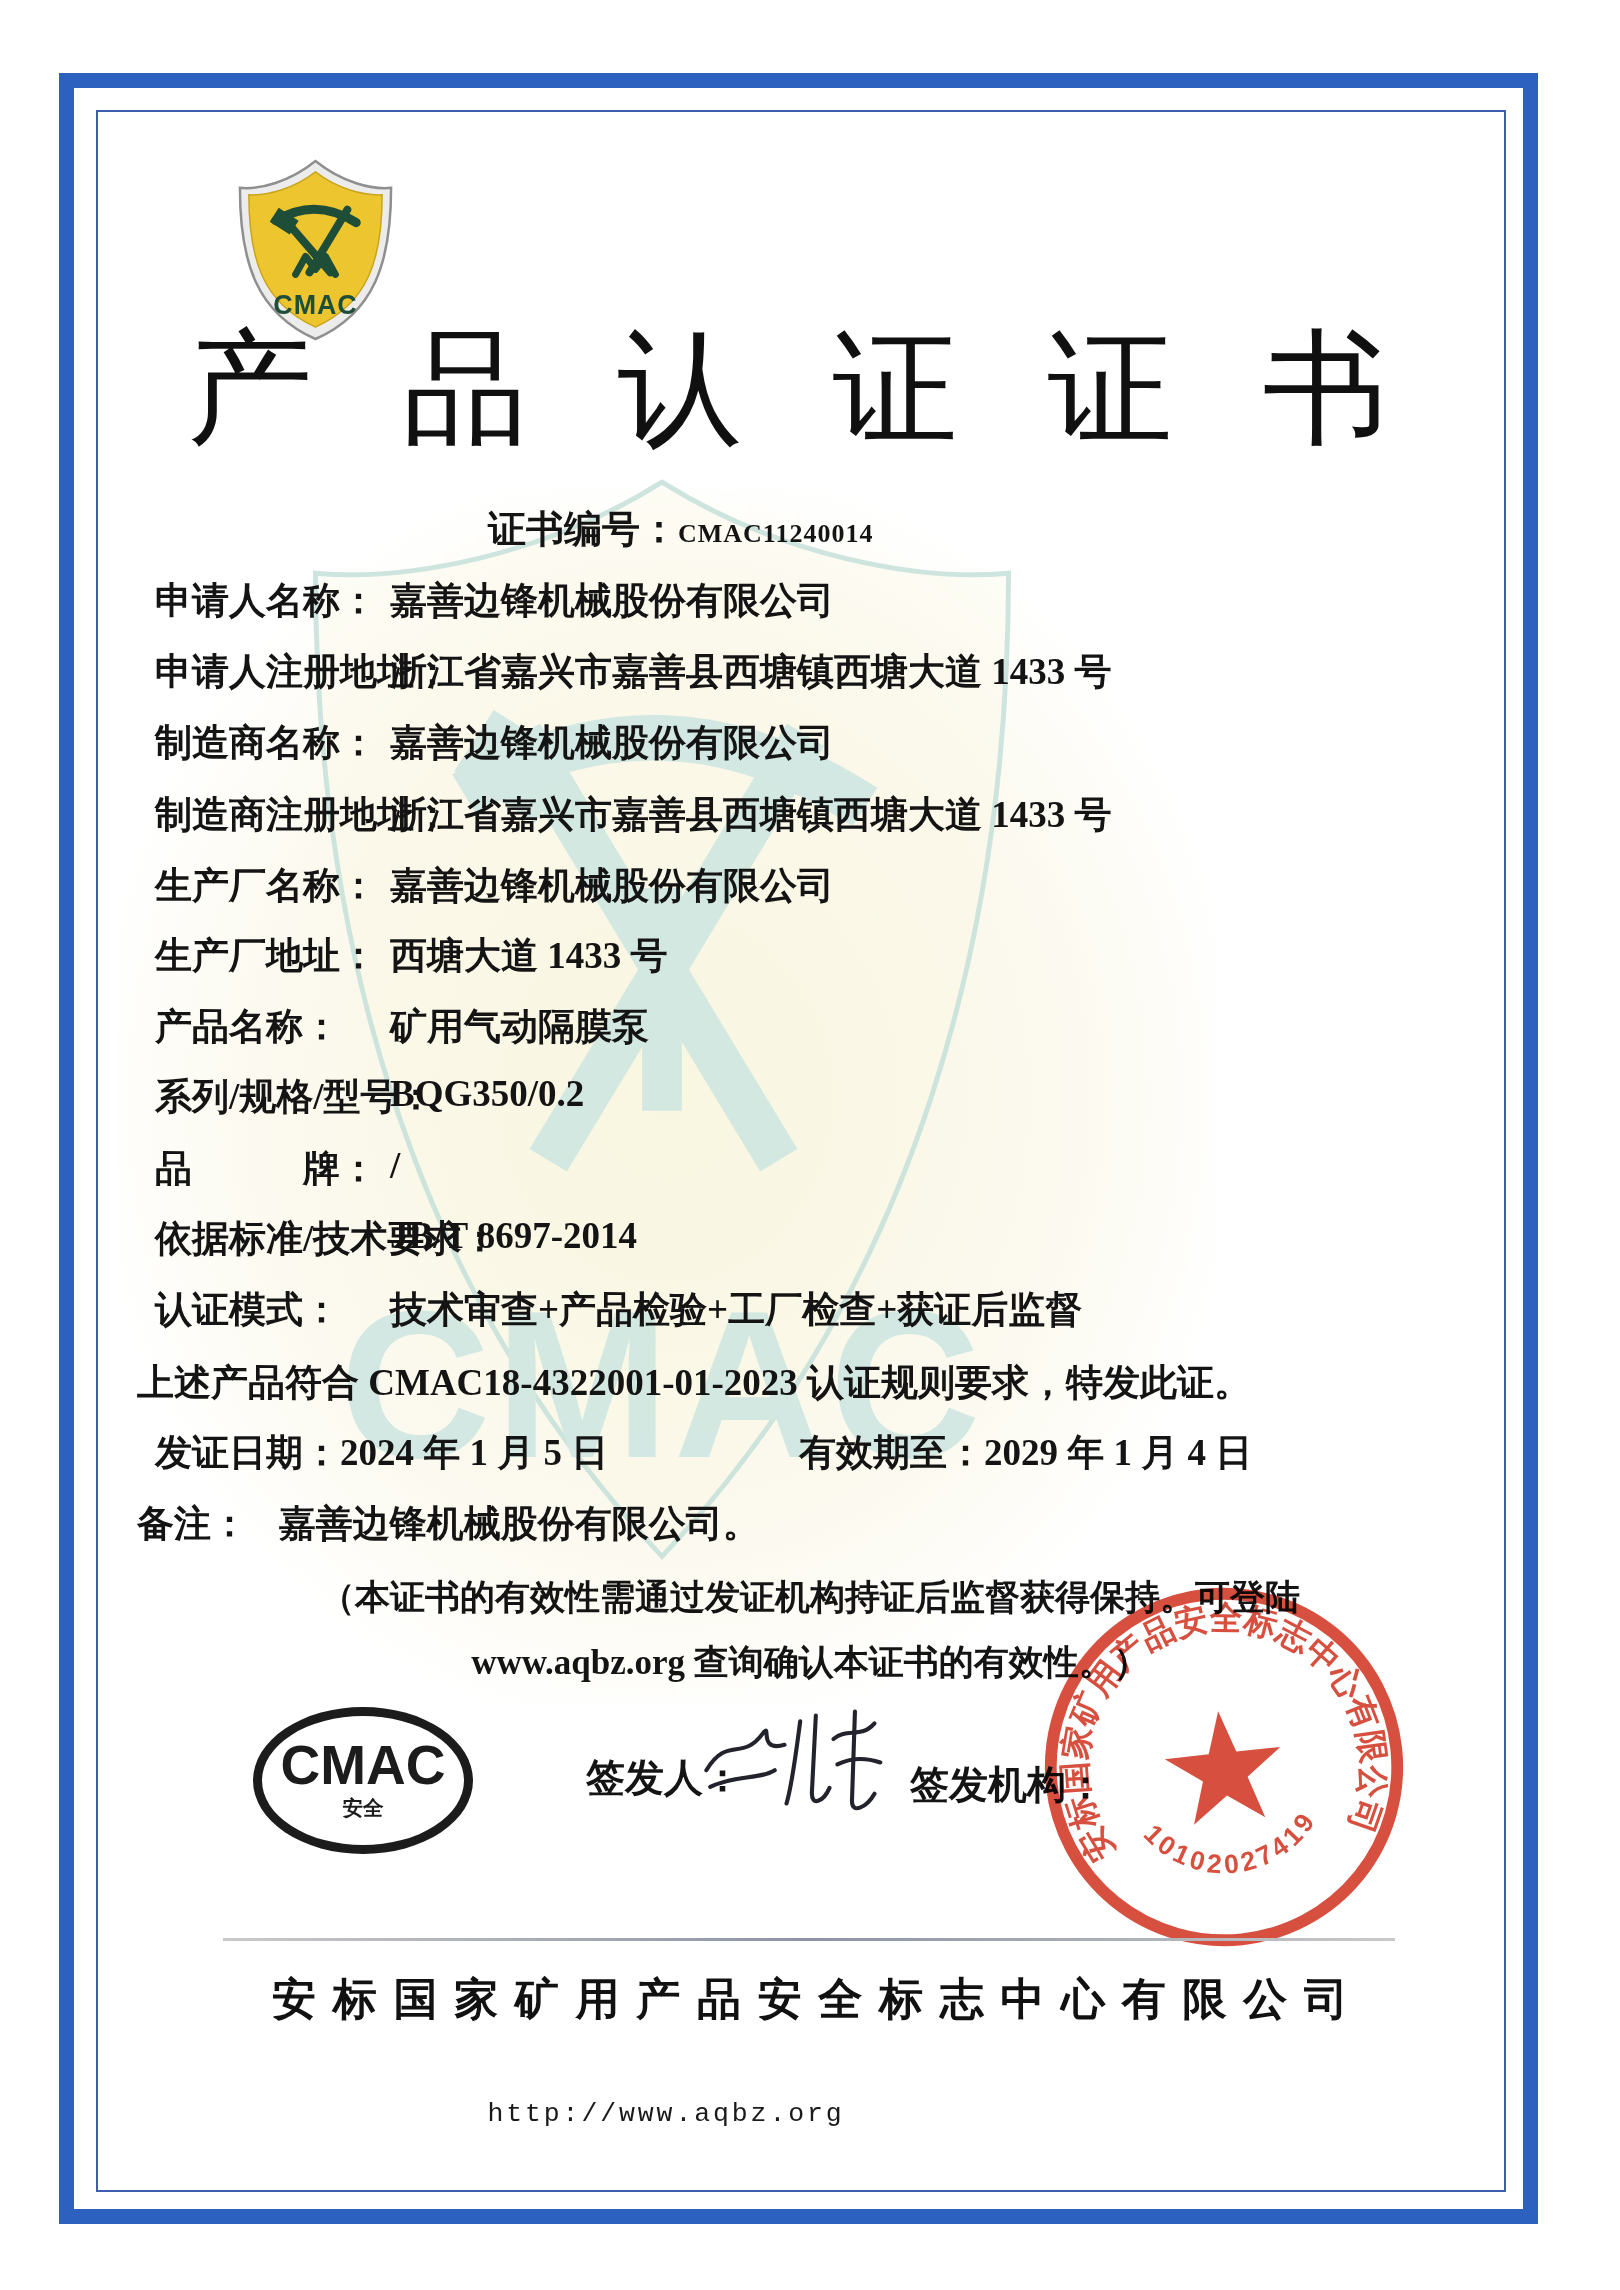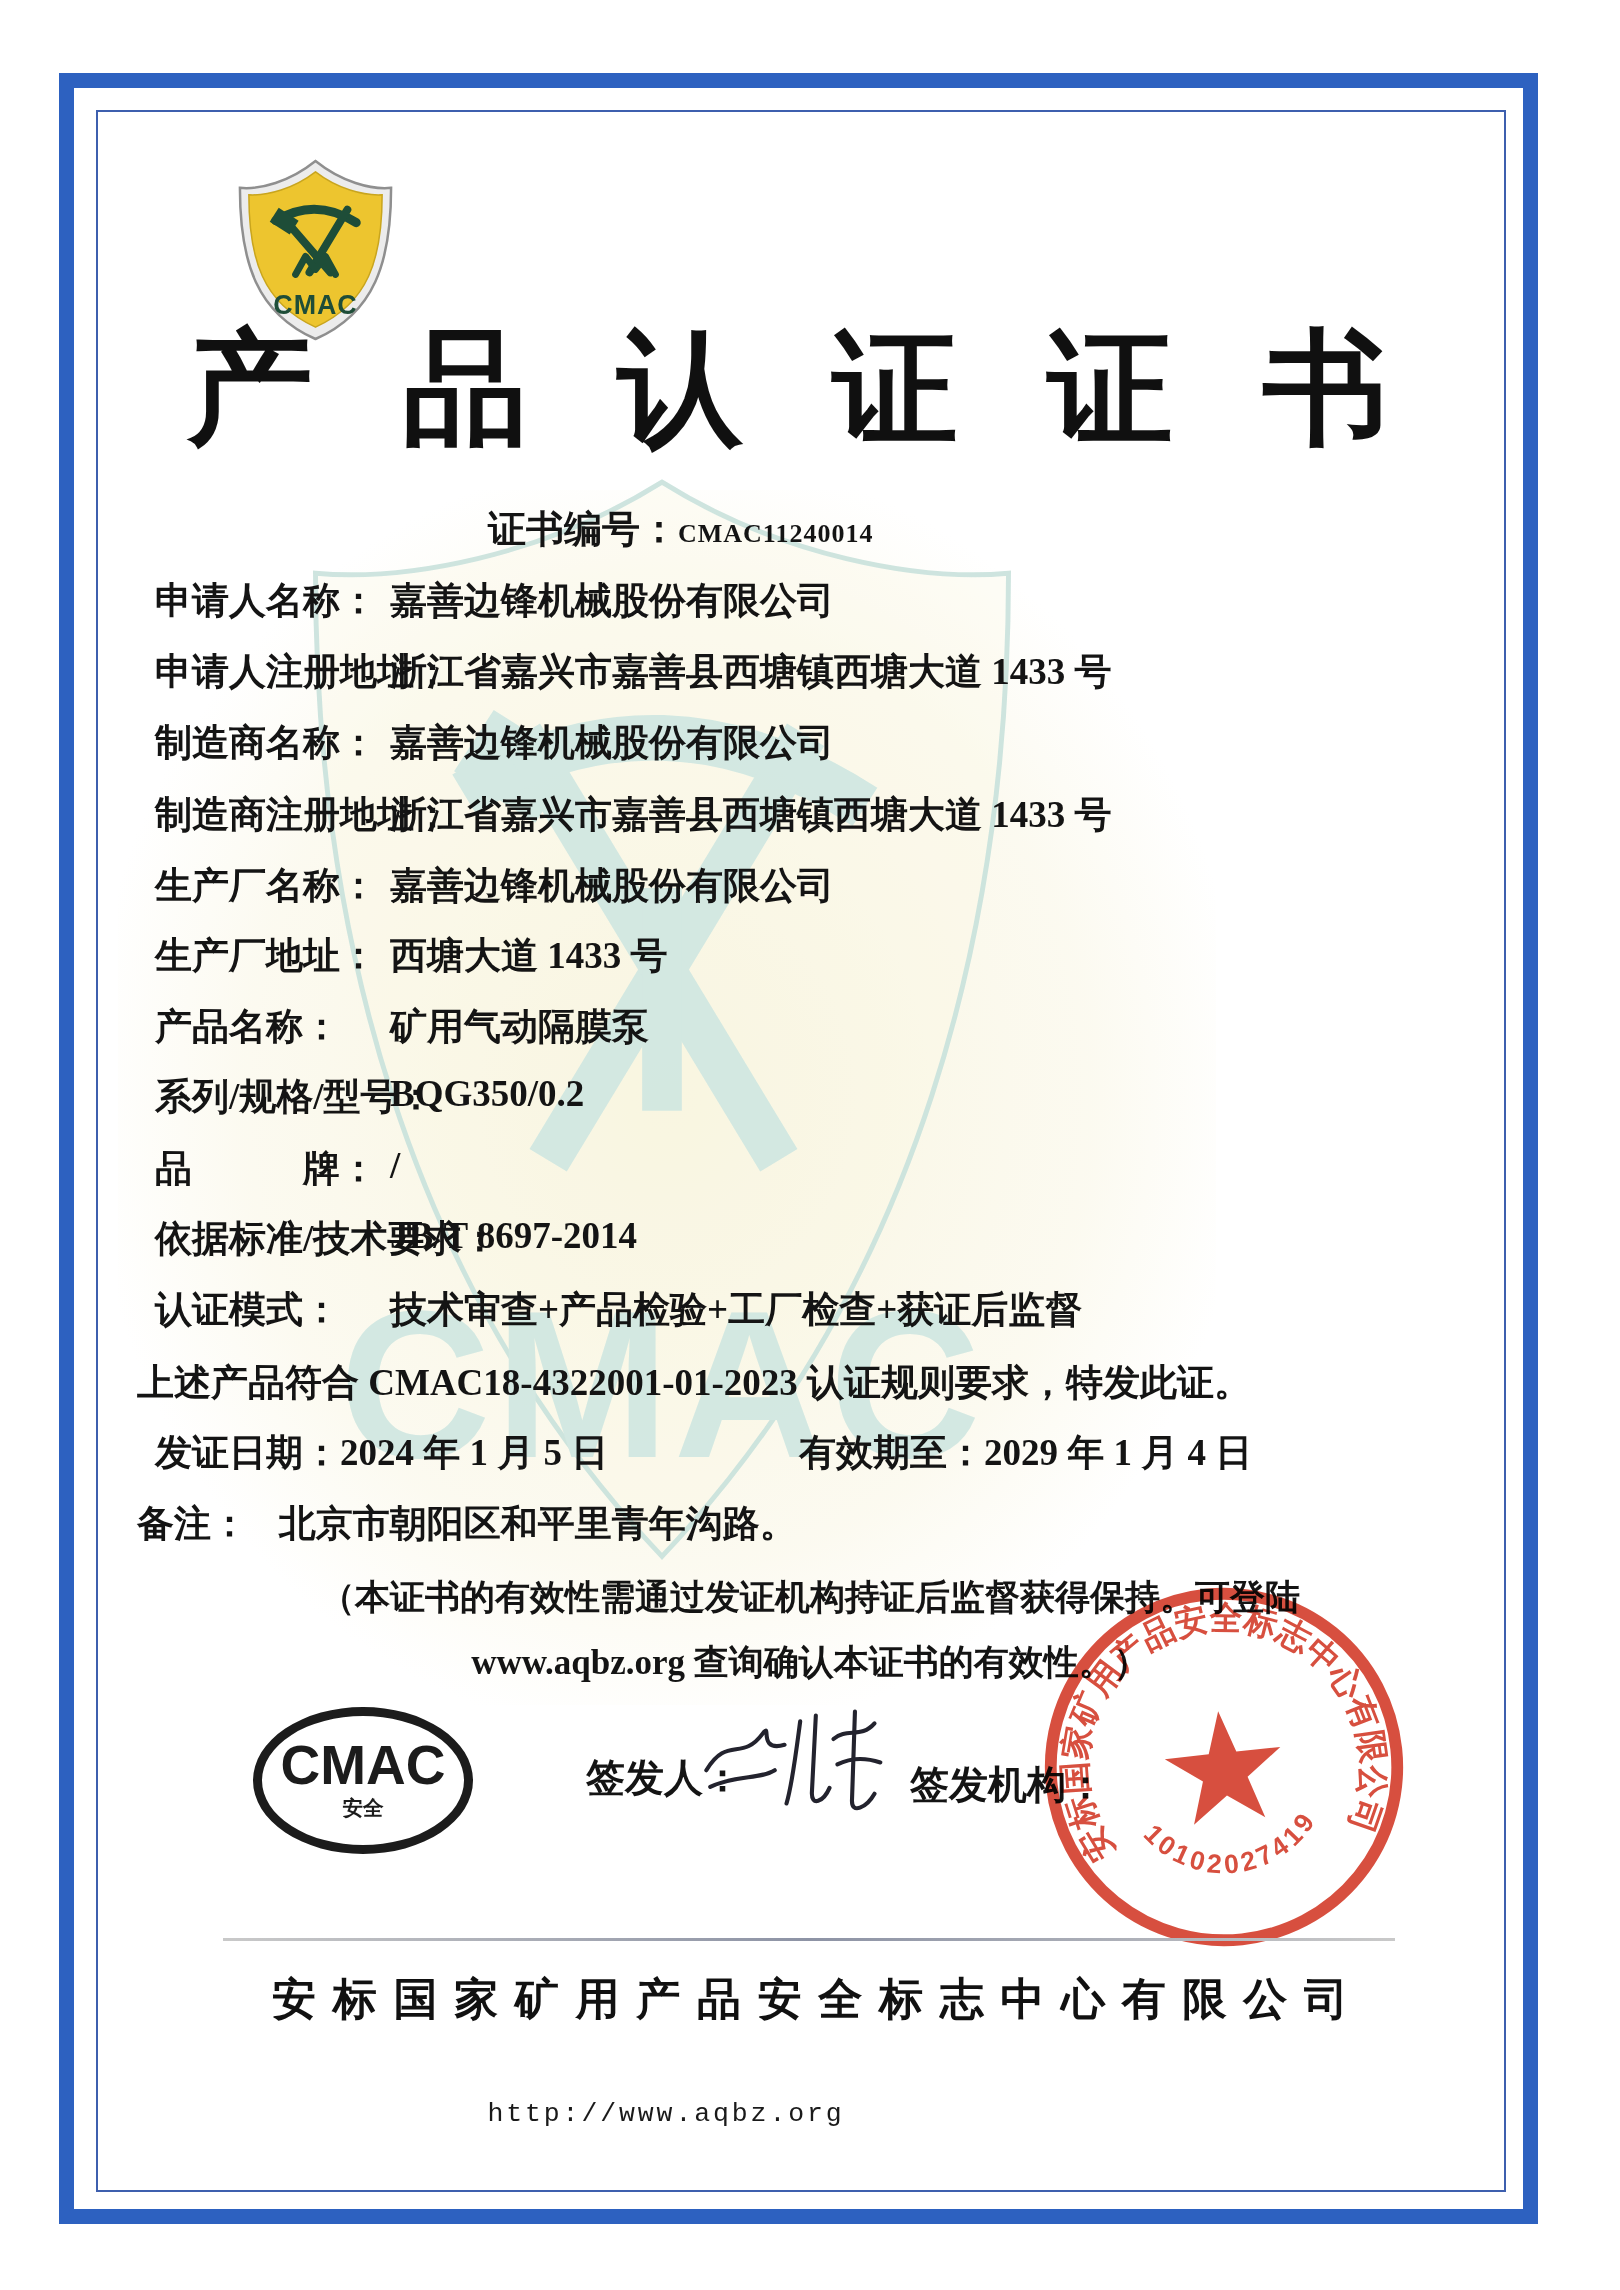--- a/index.html
+++ b/index.html
@@ -10,21 +10,21 @@
                border:15.7px solid #2d61c0;}
   .frame-inner{position:absolute;left:96px;top:110px;width:1406px;height:2078px;
                border:2.9px solid #3d5fae;}
   
   .cream{position:absolute;left:118px;top:490px;width:1098px;height:1215px;
          background:radial-gradient(ellipse at 50% 50%,rgba(246,241,213,0.75) 0%,rgba(246,241,213,0.35) 55%,rgba(246,241,213,0) 75%);}
   .wm{position:absolute;left:167px;top:461px;width:990px;height:1171px;opacity:.9;}
   
   .shield-logo{position:absolute;left:233px;top:157px;width:165px;height:184px;}
   .title{position:absolute;left:0;top:306px;width:1620px;text-align:center;
-         font-family:"Liberation Sans","DejaVu Sans",sans-serif;font-weight:700;
+         font-family:"Liberation Sans","DejaVu Sans",sans-serif;font-weight:400;
          font-size:125px;letter-spacing:.72em;padding-left:.36em;box-sizing:border-box;
          color:#101010;white-space:nowrap;}
   .certno{position:absolute;left:488px;top:504px;font-size:38px;font-weight:bold;white-space:nowrap;}
   .certno .num{font-size:26px;letter-spacing:1px;margin-top:48px;}
   
   .frow{position:absolute;left:0;width:1620px;white-space:nowrap;}
   .flabel{position:absolute;left:137px;font-size:37px;font-weight:bold;margin-left:18px;}
   .fvalue{position:absolute;left:390px;font-size:37px;font-weight:bold;}
   .longline{position:absolute;left:137px;font-size:37px;font-weight:bold;white-space:nowrap;}
   .date2{position:absolute;left:799px;font-size:37px;font-weight:bold;white-space:nowrap;}
@@ -142,21 +142,21 @@
 
   <div class="longline" style="top:1358px">上述产品符合 CMAC18-4322001-01-2023 认证规则要求，特发此证。</div>
 
   <div class="frow" style="top:1428px">
     <span class="flabel" style="left:137px"><span>发证日期：</span><span>2024 年 1 月 5 日</span></span>
     <span class="date2"><span>有效期至：</span><span>2029 年 1 月 4 日</span></span>
   </div>
 
   <div class="longline" style="top:1499px">
     <span>备注：</span>
-    <span style="margin-left:21.6px">北京市朝阳区和平里青年沟路。</span>
+    <span style="margin-left:21.6px">嘉善边锋机械股份有限公司。</span>
   </div>
 
   <div class="notice" style="top:1574px">（本证书的有效性需通过发证机构持证后监督获得保持。可登陆</div>
   <div class="notice" style="top:1639px">www.aqbz.org 查询确认本证书的有效性。）</div>
 
   <div class="oval-logo">
     <div class="big">CMAC</div>
     <div class="small">安全</div>
   </div>
 

